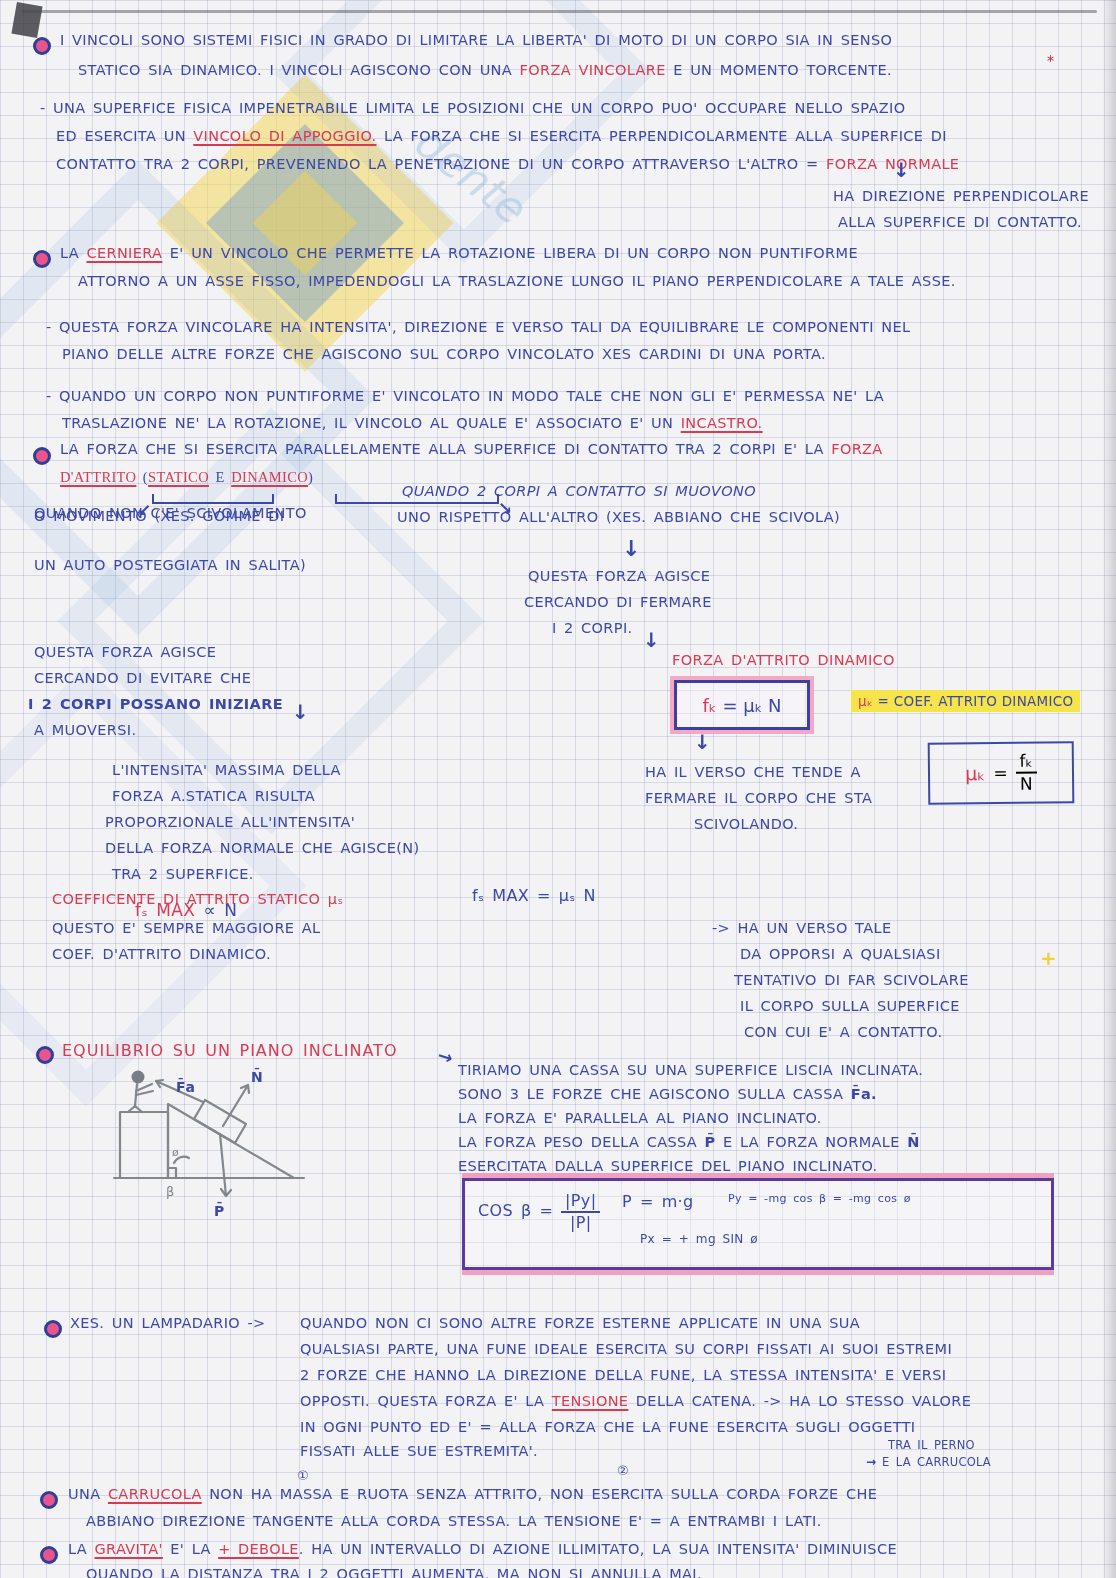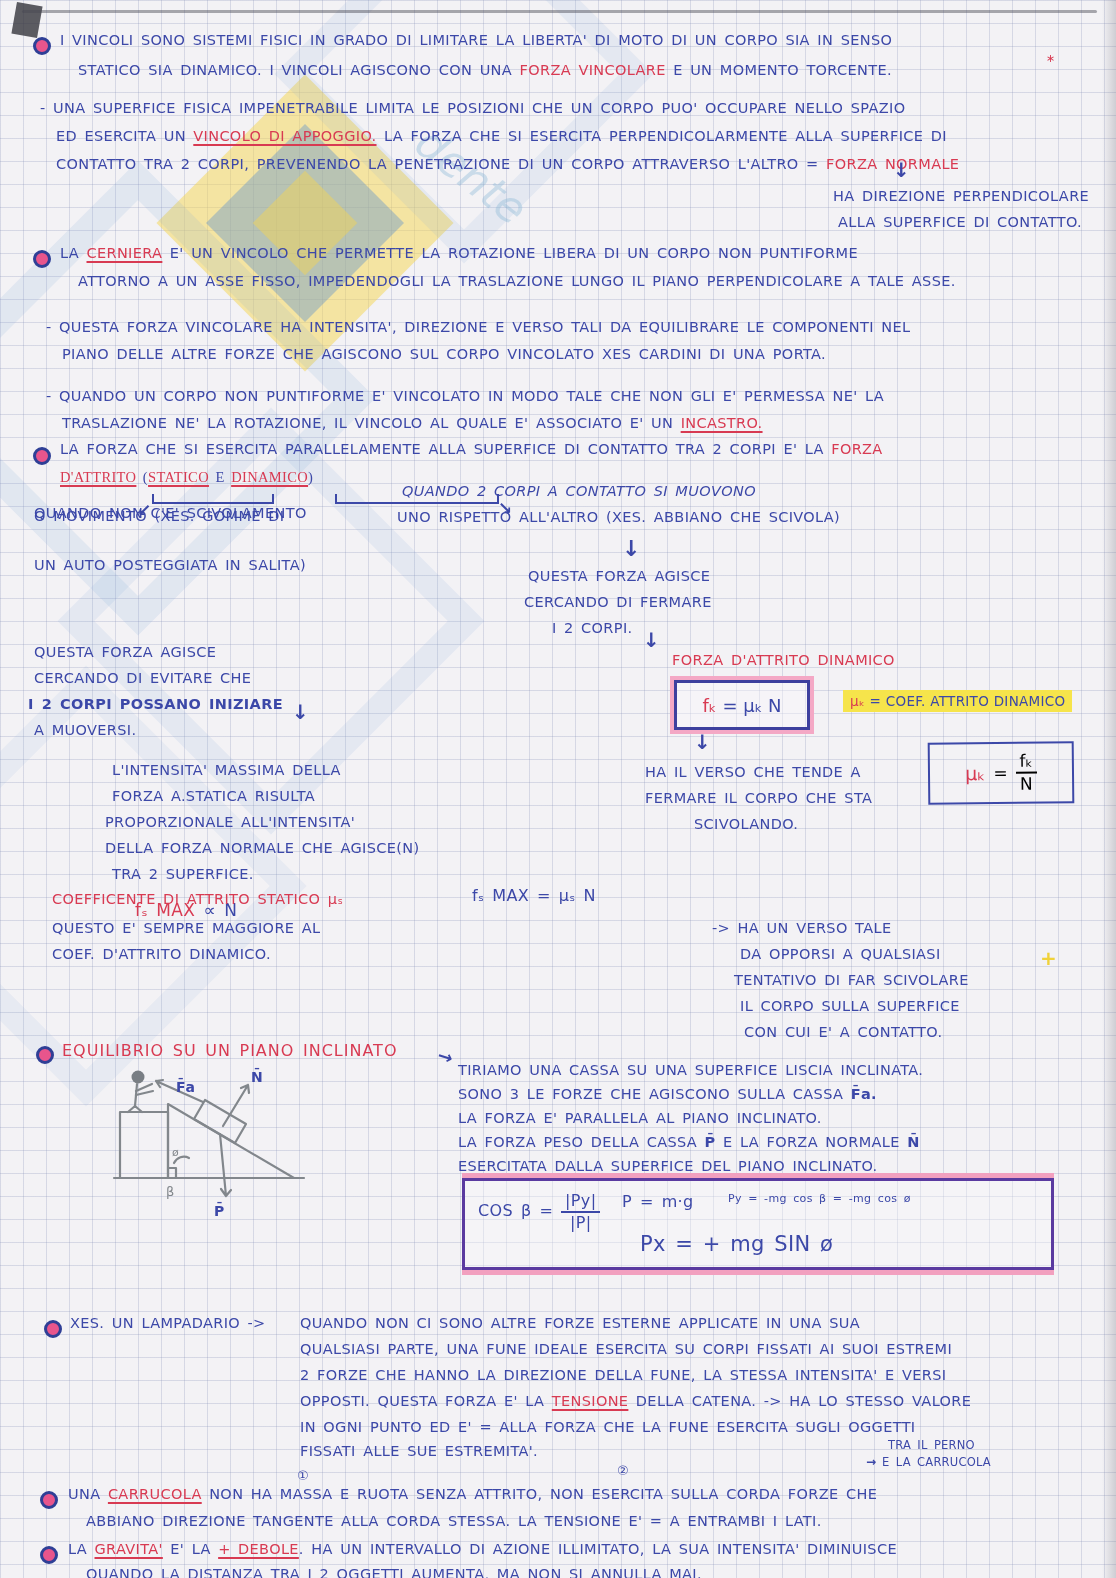--- a/index.html
+++ b/index.html
@@ -17,21 +17,21 @@
     background-size:23px 23px;
   }
   .ln{position:absolute;white-space:nowrap;font-size:14.5px;letter-spacing:.35px;word-spacing:2.5px;color:var(--blue);z-index:3;}
   .red{color:var(--red);}
   .u{text-decoration:underline;text-decoration-thickness:2px;text-underline-offset:3px;}
   .sm{font-size:11.5px;letter-spacing:.2px;}
   .bullet{position:absolute;width:12px;height:12px;border-radius:50%;border:3px solid #2f3f96;background:#e8558c;z-index:3;}
   .arr{position:absolute;color:var(--blue);font-weight:bold;z-index:3;}
   .brk{position:absolute;height:8px;border-left:2px solid var(--blue);border-right:2px solid var(--blue);border-bottom:2px solid var(--blue);z-index:3;}
   .fbox{position:absolute;border:3px solid #3d3f9e;box-shadow:0 0 0 4px var(--pink);display:flex;align-items:center;justify-content:center;gap:6px;font-size:18px;z-index:3;background:rgba(250,248,252,.4);}
-  .hl{position:absolute;background:var(--yel);padding:3px 7px;font-size:13.5px;letter-spacing:.3px;z-index:3;}
+  .hl{position:absolute;background:var(--yel);padding:3px 7px;font-size:13.5px;letter-spacing:.3px;z-index:3;margin-left:8px;}
   .bbox{position:absolute;border:2.5px solid var(--blue);display:flex;align-items:center;justify-content:center;gap:8px;font-size:17px;transform:rotate(-.6deg);z-index:3;}
   .bigbox{position:absolute;border:3px solid var(--purp);box-shadow:0 -5px 0 0 #f2a0bf,0 5px 0 0 #f2a0bf;z-index:3;background:rgba(250,248,252,.35);}
   .frac{display:inline-block;text-align:center;vertical-align:middle;line-height:1.1;}
   .frac .num{display:block;border-bottom:2px solid currentColor;padding:0 4px 1px;}
   .frac .den{display:block;padding-top:1px;}
   .wm{position:absolute;z-index:1;}
   .diamond{transform:rotate(45deg);}
   .edge-right{position:absolute;right:0;top:0;bottom:0;width:14px;background:linear-gradient(to right,transparent,rgba(120,120,132,.30));z-index:4;}
   .topline{position:absolute;left:22px;top:10px;width:1075px;height:3px;background:rgba(70,70,82,.45);border-radius:2px;z-index:2;}
   .corner{position:absolute;left:14px;top:4px;width:26px;height:32px;background:#34343c;opacity:.8;transform:rotate(10deg);z-index:2;}
@@ -182,21 +182,21 @@
     <div class="ln" style="left:458px;top:1062px;">TIRIAMO UNA CASSA SU UNA SUPERFICE LISCIA INCLINATA.</div>
     <div class="ln" style="left:458px;top:1086px;"><span>SONO 3 LE FORZE CHE AGISCONO SULLA CASSA </span><span style="font-weight:bold;">F̄a.</span></div>
     <div class="ln" style="left:458px;top:1110px;">LA FORZA E' PARALLELA AL PIANO INCLINATO.</div>
     <div class="ln" style="left:458px;top:1134px;"><span>LA FORZA PESO DELLA CASSA </span><span style="font-weight:bold;">P̄</span><span> E LA FORZA NORMALE </span><span style="font-weight:bold;">N̄</span></div>
     <div class="ln" style="left:458px;top:1158px;">ESERCITATA DALLA SUPERFICE DEL PIANO INCLINATO.</div>
 
     <div class="bigbox" style="left:462px;top:1178px;width:586px;height:86px;"></div>
     <div class="ln" style="left:478px;top:1192px;font-size:16px;"><span>COS β =</span> <span class="frac"><span class="num">|Py|</span><span class="den">|P|</span></span></div>
     <div class="ln" style="left:622px;top:1192px;font-size:16px;">P = m·g</div>
     <div class="ln" style="left:728px;top:1192px;font-size:11px;">Py = -mg cos β = -mg cos ø</div>
-    <div class="ln" style="left:640px;top:1232px;font-size:21px;">Px = + mg SIN ø</div>
+    <div class="ln" style="left:640px;top:1232px;font-size:12px;">Px = + mg SIN ø</div>
   </div>
 
   <div>
     <div class="bullet" style="left:44px;top:1320px;"></div>
     <div class="ln" style="left:70px;top:1315px;">XES. UN LAMPADARIO -&gt;</div>
     <div class="ln" style="left:300px;top:1315px;">QUANDO NON CI SONO ALTRE FORZE ESTERNE APPLICATE IN UNA SUA</div>
     <div class="ln" style="left:300px;top:1341px;">QUALSIASI PARTE, UNA FUNE IDEALE ESERCITA SU CORPI FISSATI AI SUOI ESTREMI</div>
     <div class="ln" style="left:300px;top:1367px;">2 FORZE CHE HANNO LA DIREZIONE DELLA FUNE, LA STESSA INTENSITA' E VERSI</div>
     <div class="ln" style="left:300px;top:1393px;"><span>OPPOSTI. QUESTA FORZA E' LA </span><span class="red u">TENSIONE</span><span> DELLA CATENA. -&gt; HA LO STESSO VALORE</span></div>
     <div class="ln" style="left:300px;top:1419px;">IN OGNI PUNTO ED E' = ALLA FORZA CHE LA FUNE ESERCITA SUGLI OGGETTI</div>

